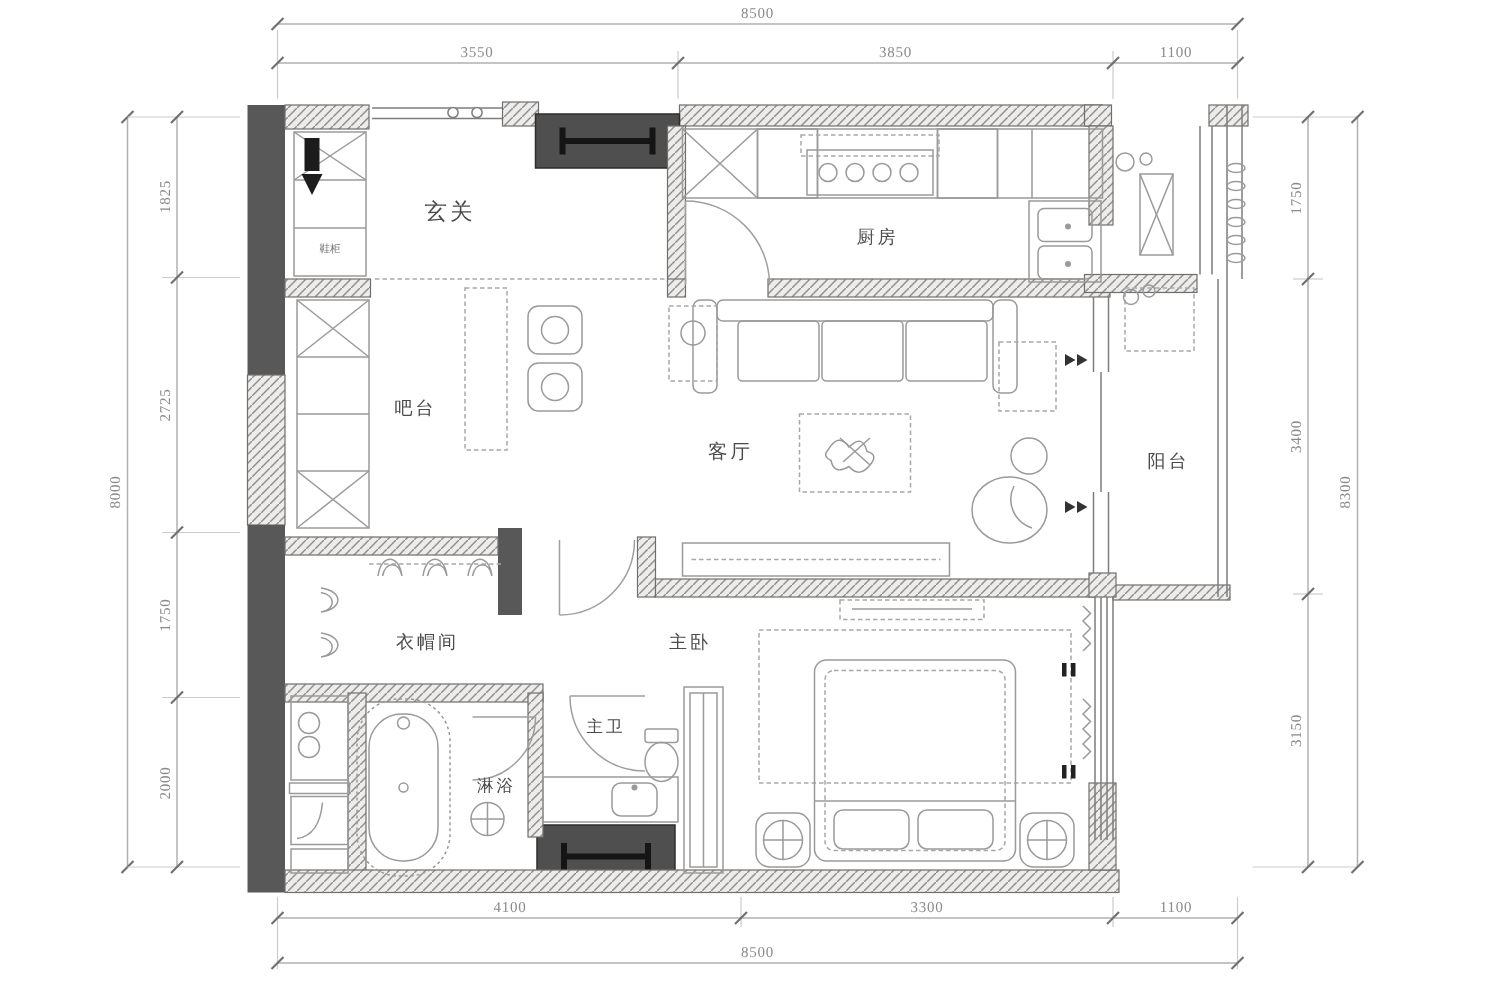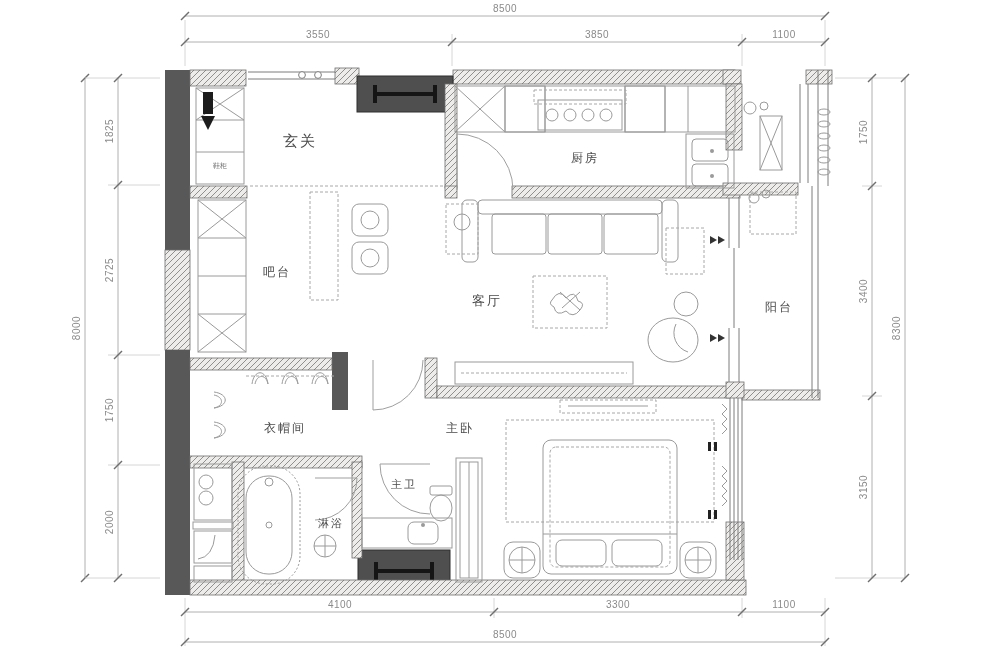--- a/index.html
+++ b/index.html
@@ -1,17 +1,17 @@
 <!DOCTYPE html>
 <html><head>
 <meta charset="utf-8">
 <style>
   html,body{margin:0;padding:0;background:#ffffff;}
   .stage{position:relative;width:976px;height:666px;background:#ffffff;overflow:hidden;
-         font-family:Liberation Sans, sans-serif;}
+         font-family:Liberation Serif, serif;}
   svg{display:block;}
   .dim{font-size:10px;fill:#8a8a8a;letter-spacing:.5px;}
   .room{fill:#4a4a4a;letter-spacing:2px;}
   .tiny{font-size:7px;fill:#6f6f6f;letter-spacing:0;}
   .wline{stroke:#6e6e6e;stroke-width:.8;}
   .furn{stroke:#9a9a9a;stroke-width:1;fill:none;}
   .furnd{stroke:#a8a8a8;stroke-width:1;fill:none;stroke-dasharray:3,2;}
   .door{stroke:#9f9f9f;stroke-width:1;fill:none;}
   .win{stroke:#7d7d7d;stroke-width:1;}
   .dimline{stroke:#b0b0b0;stroke-width:1;}

